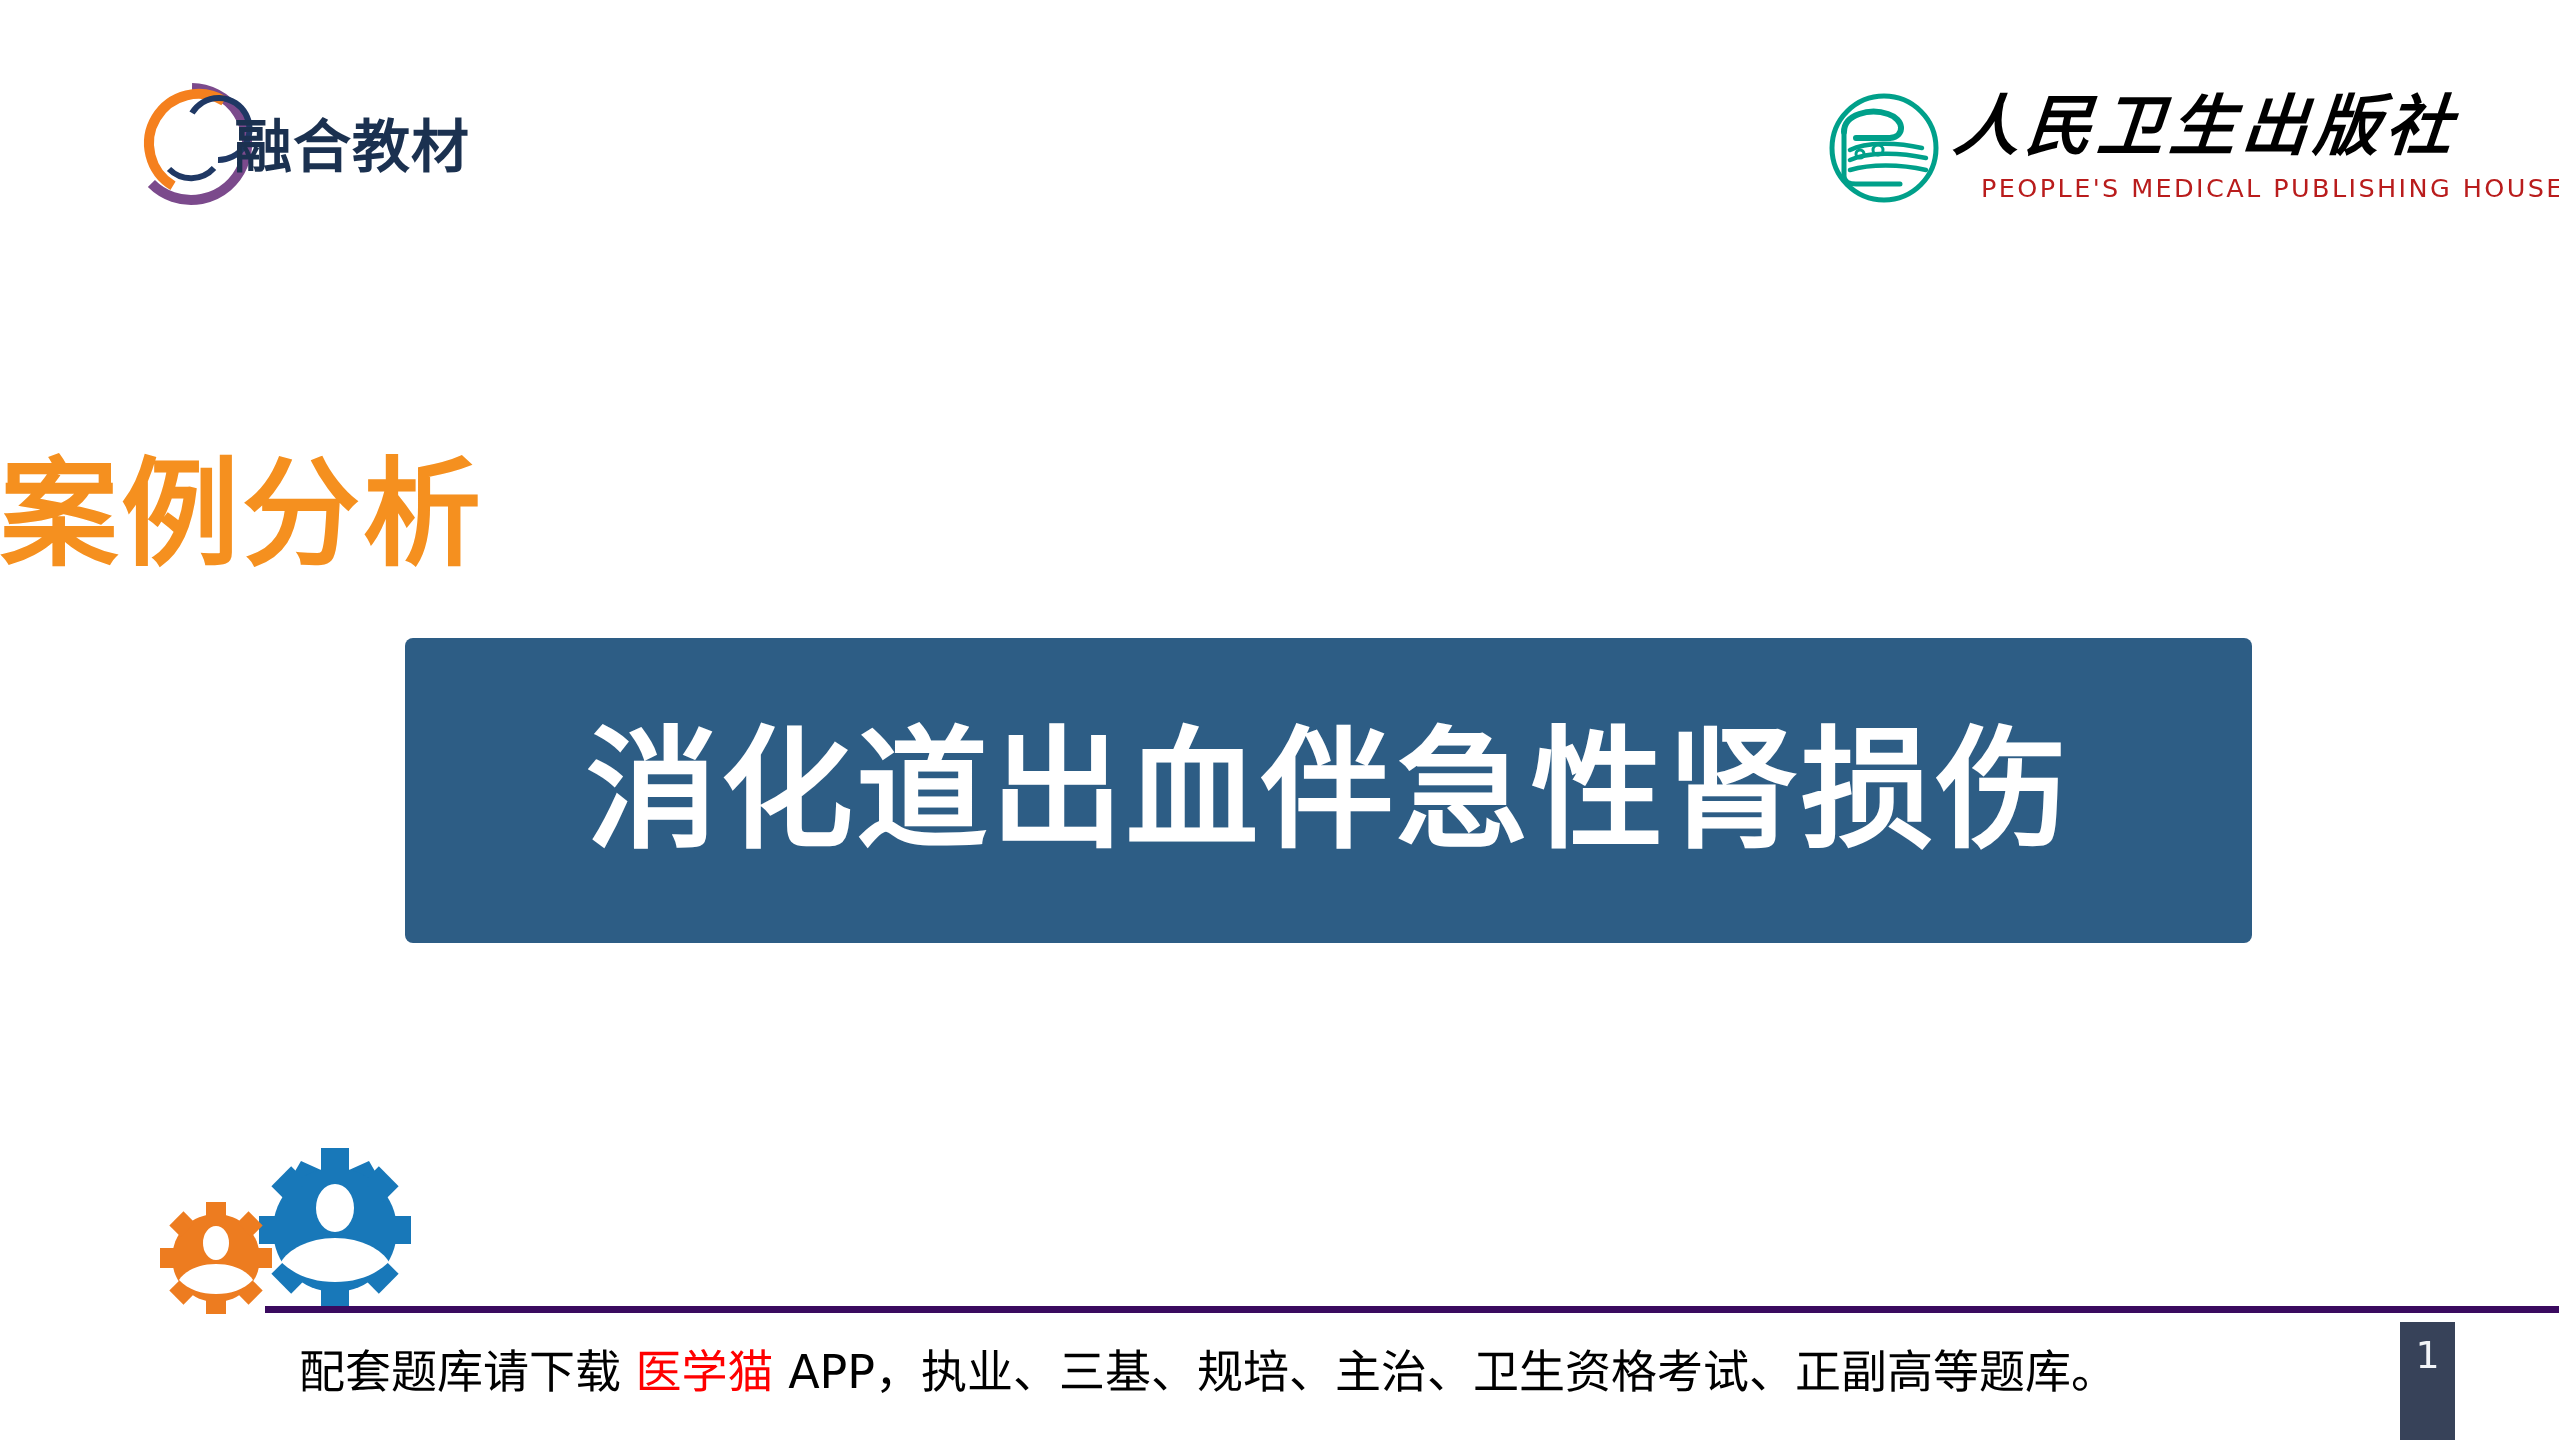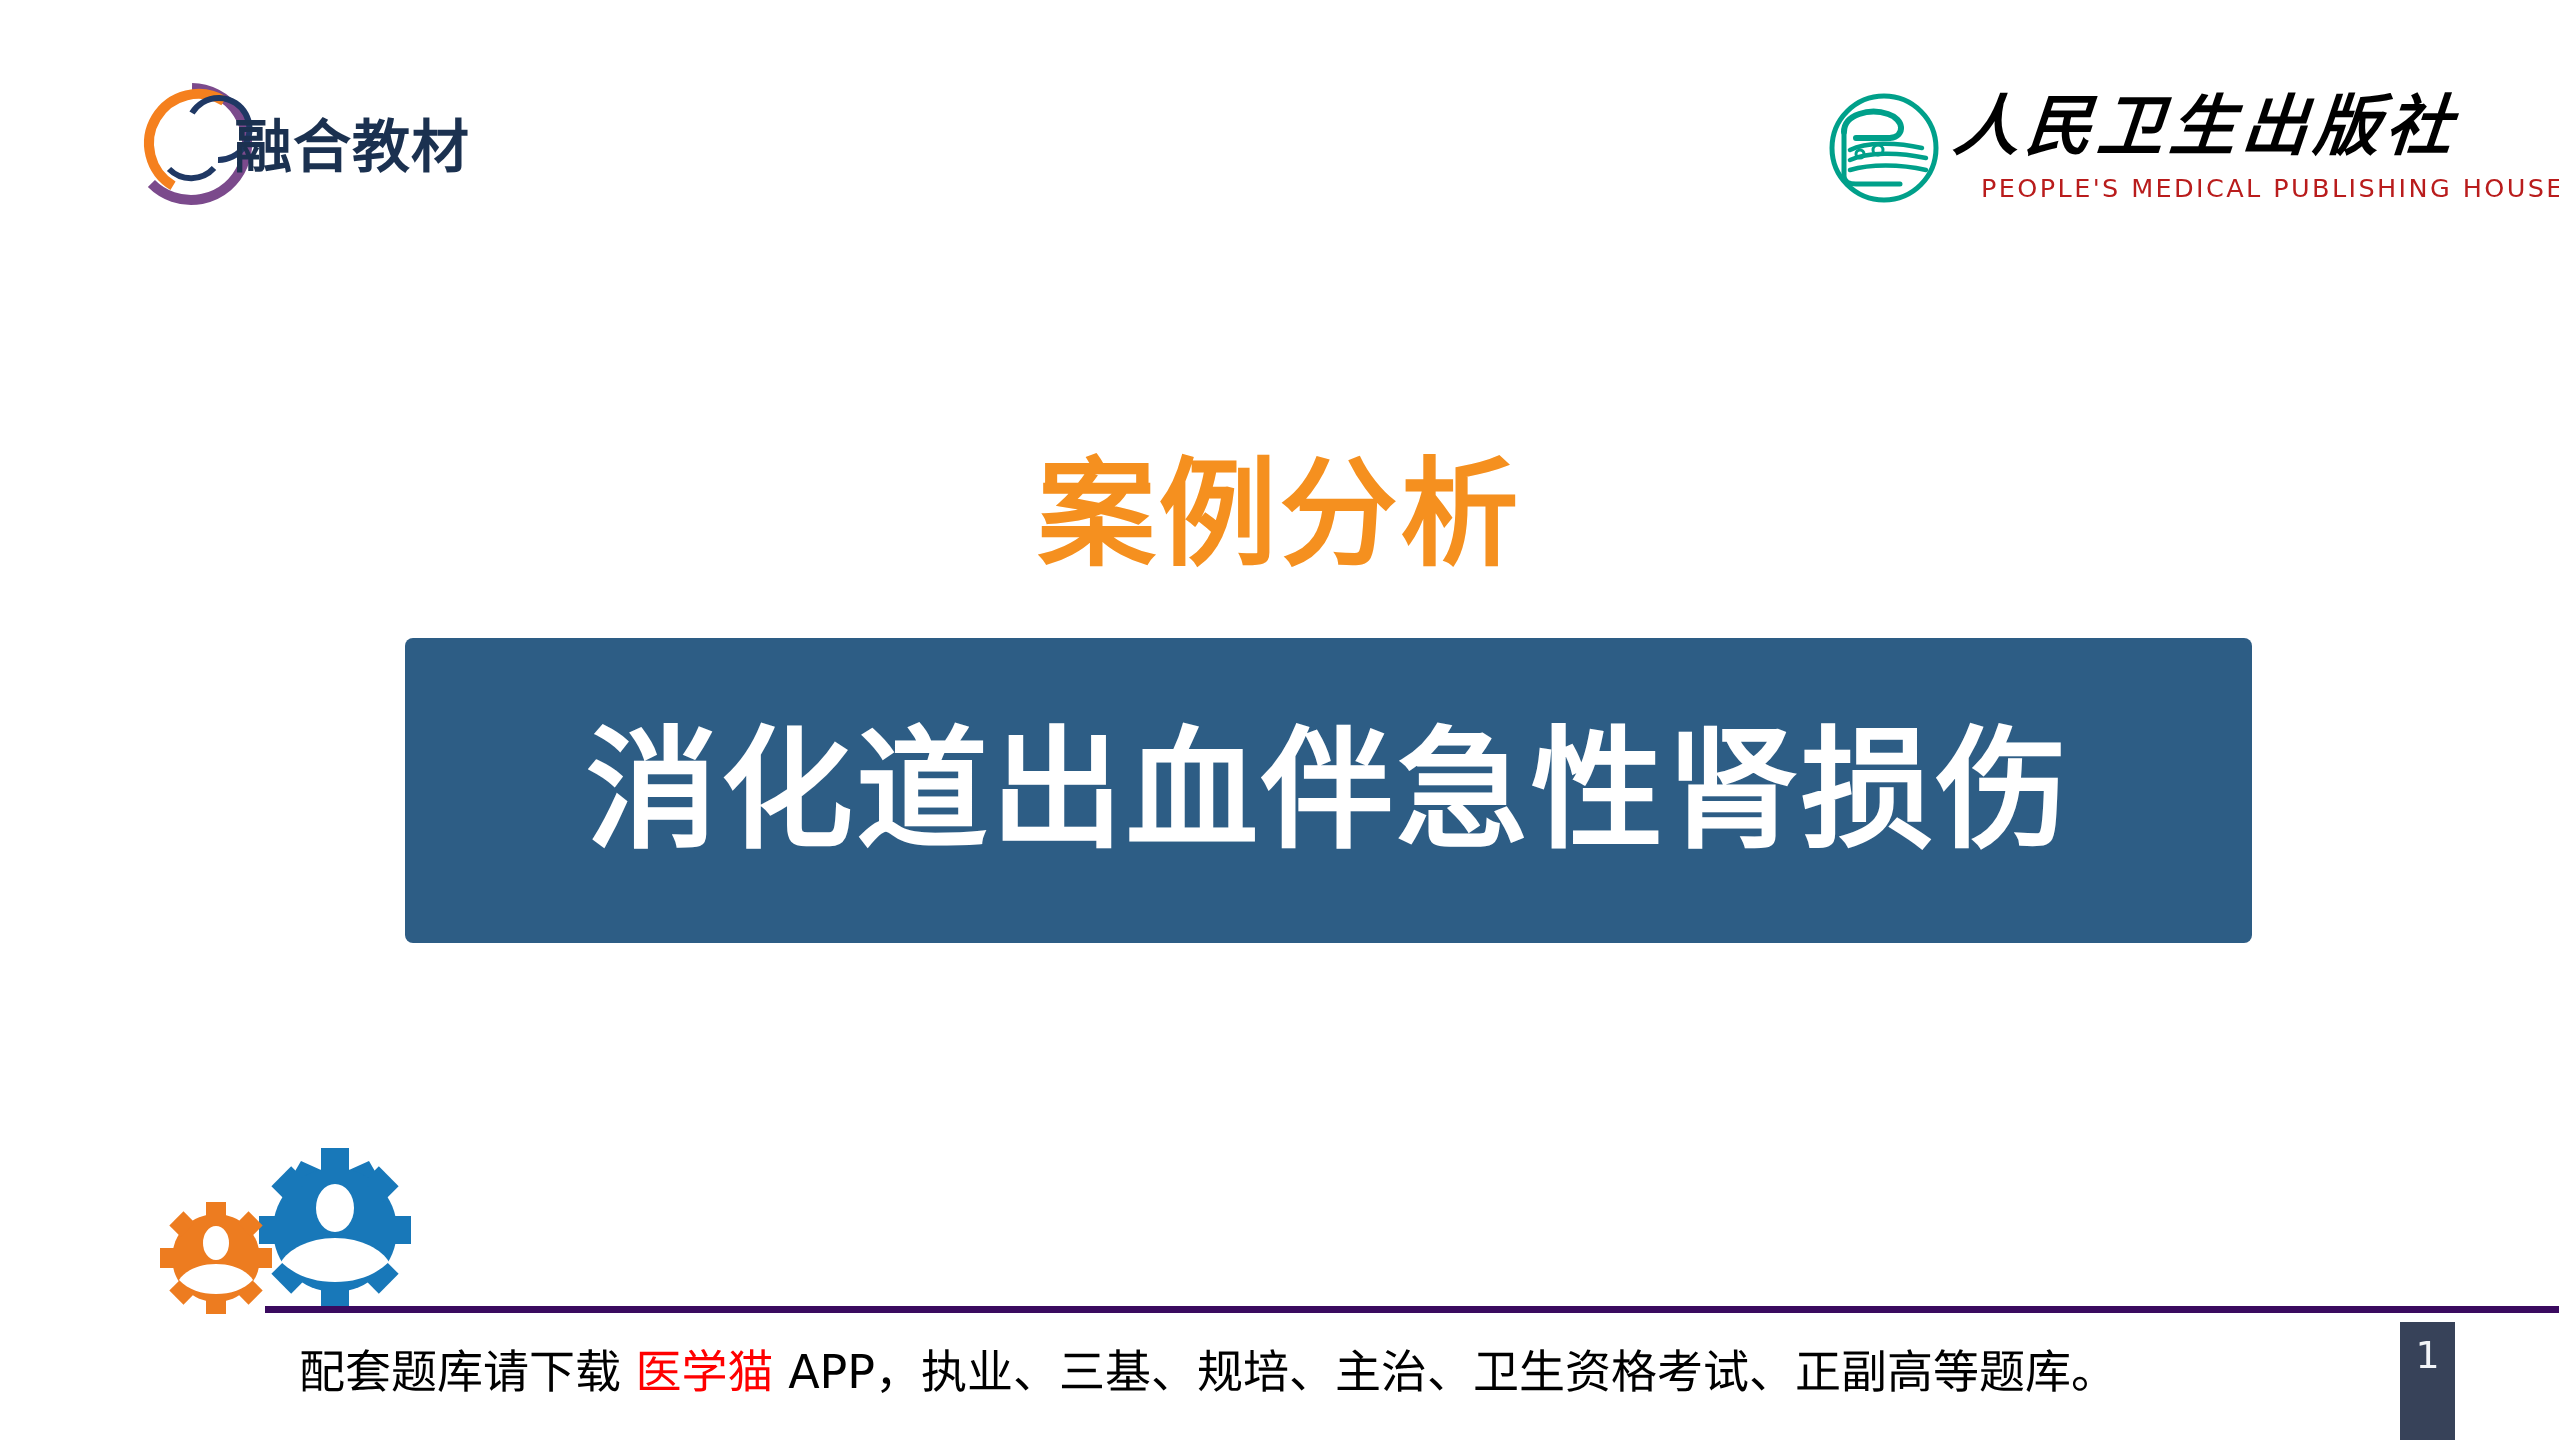--- a/index.html
+++ b/index.html
@@ -76,21 +76,20 @@
     line-height:1;
     font-family:"DejaVu Sans","Liberation Sans",sans-serif;
     margin-left:23px;
   }
 
   
   .heading-orange {
     position:absolute;
     left:0; top:452px;
     width:2559px;
-    text-align:center;
     font-size:118px;
     font-weight:bold;
     color:#F5901F;
     letter-spacing:3px;
     line-height:1.06;
     white-space:nowrap;
   }
 
   
   .title-banner {

